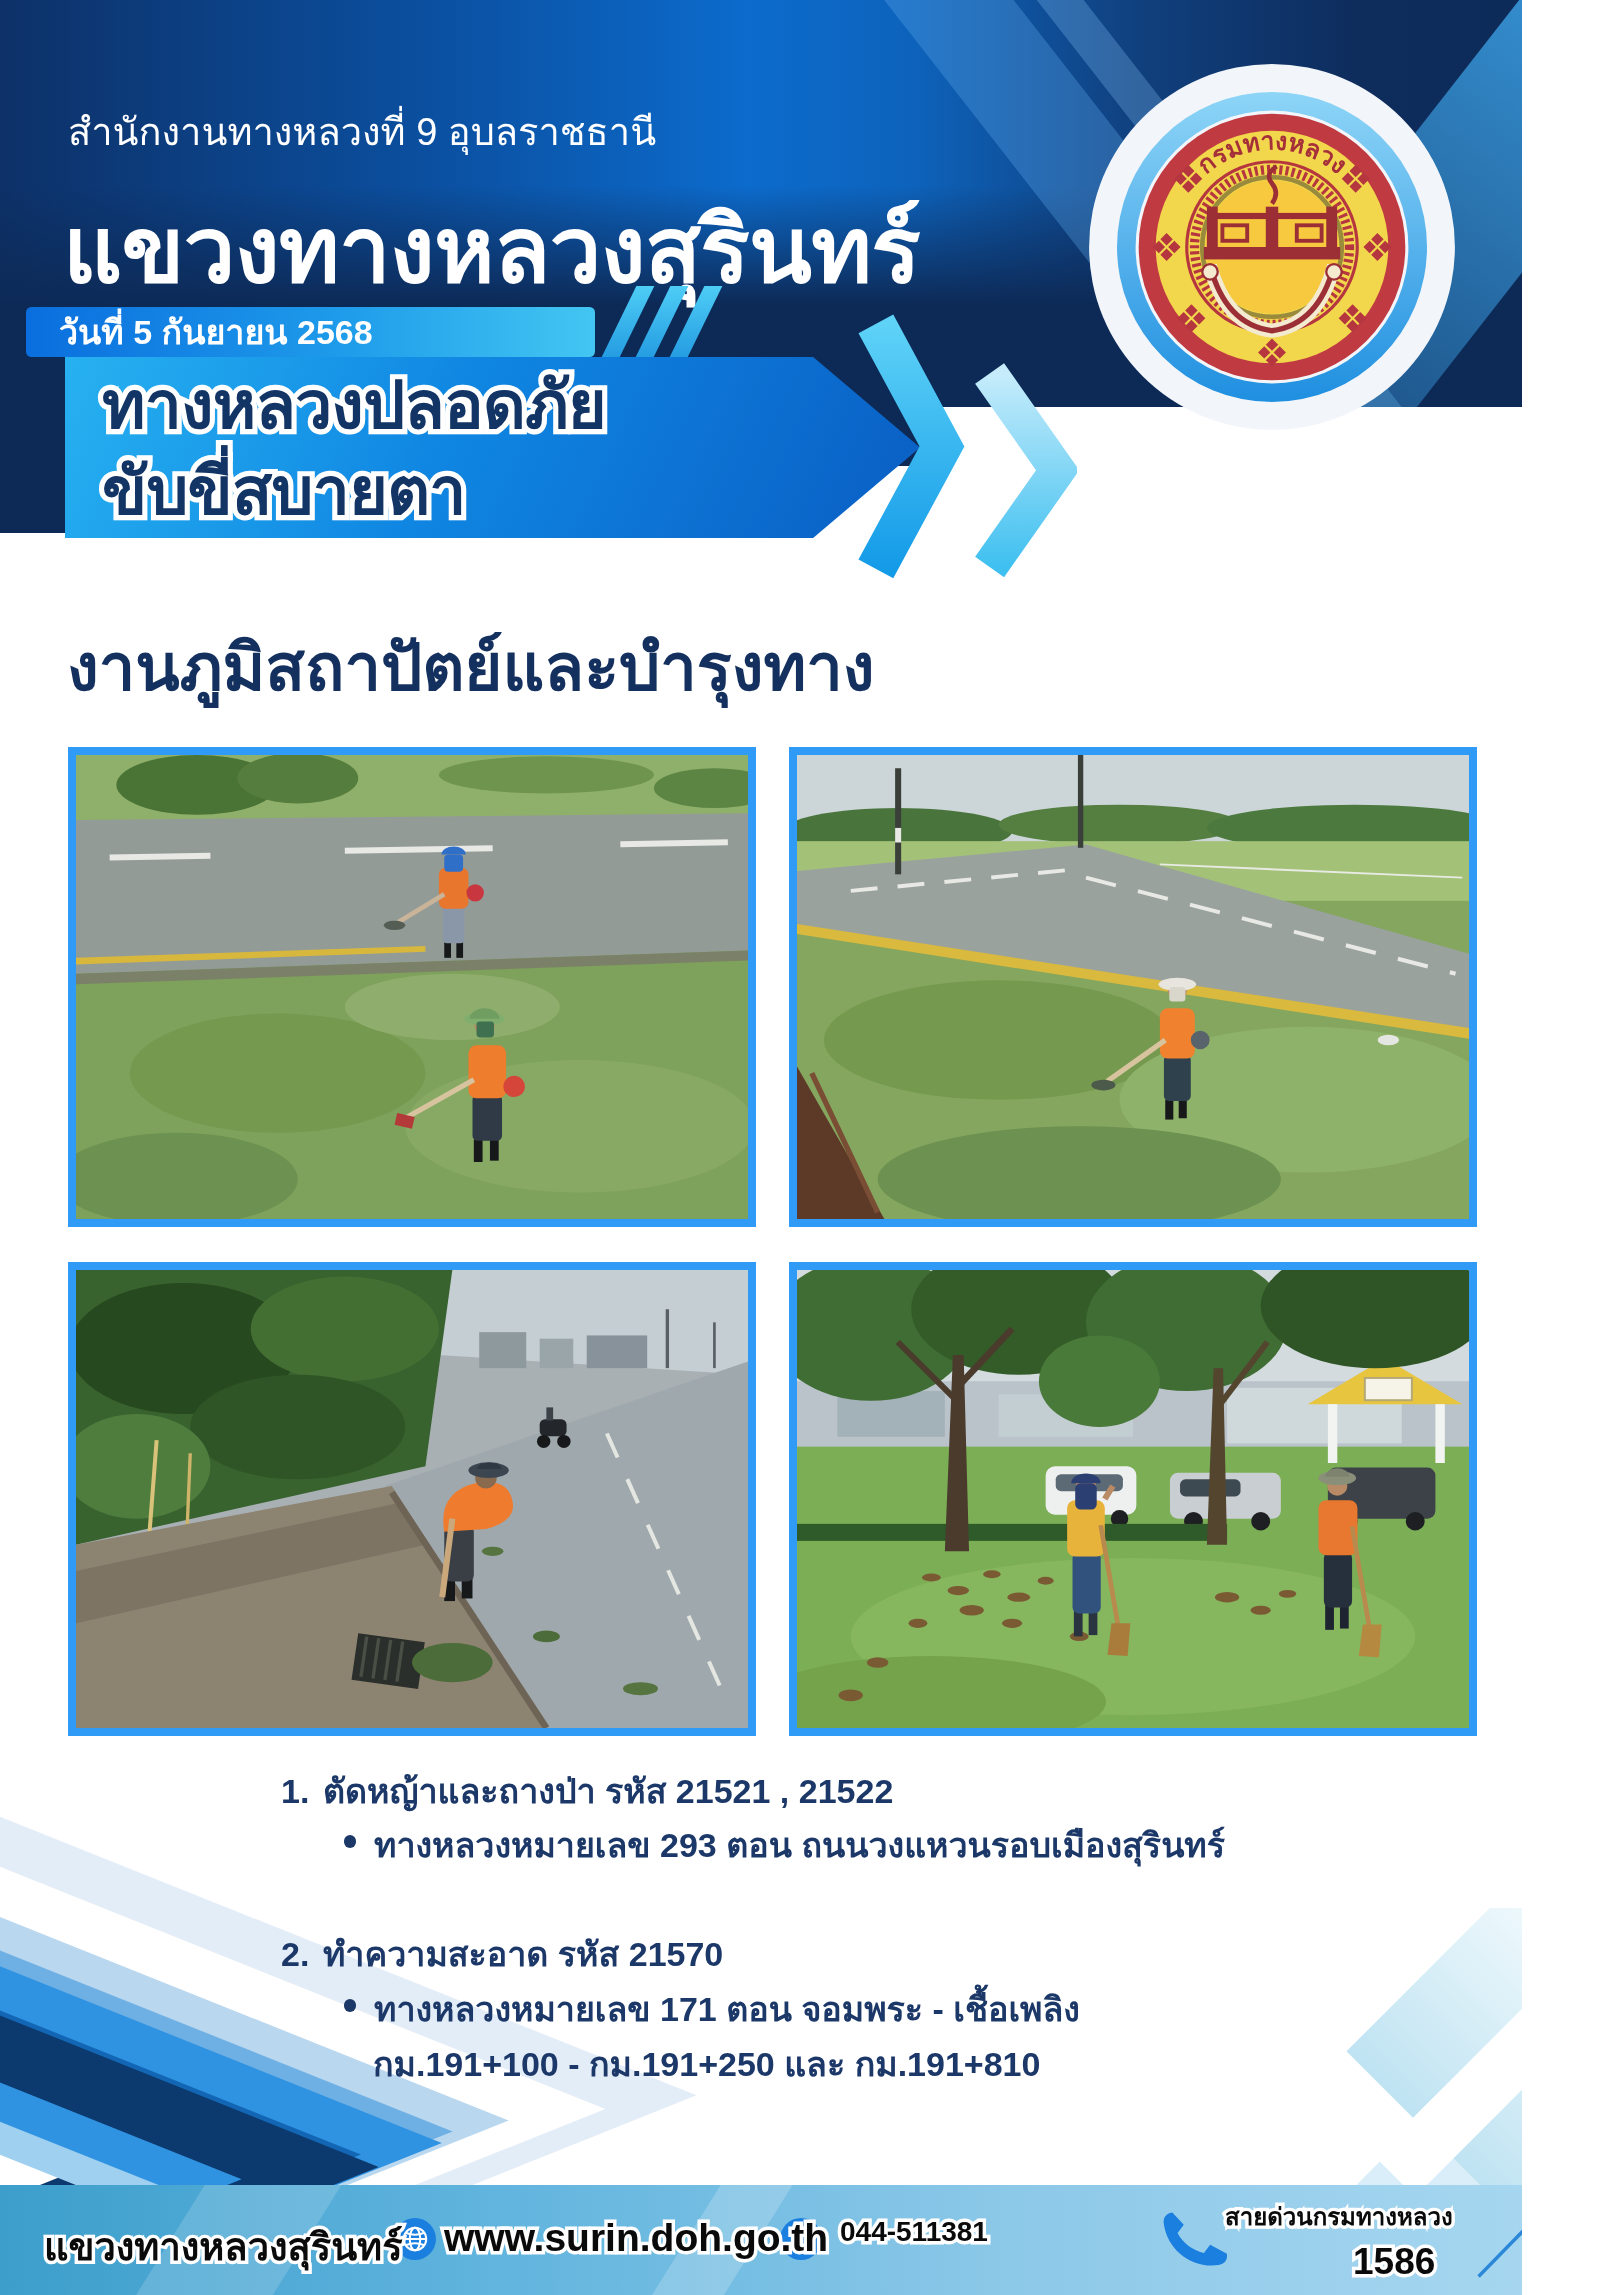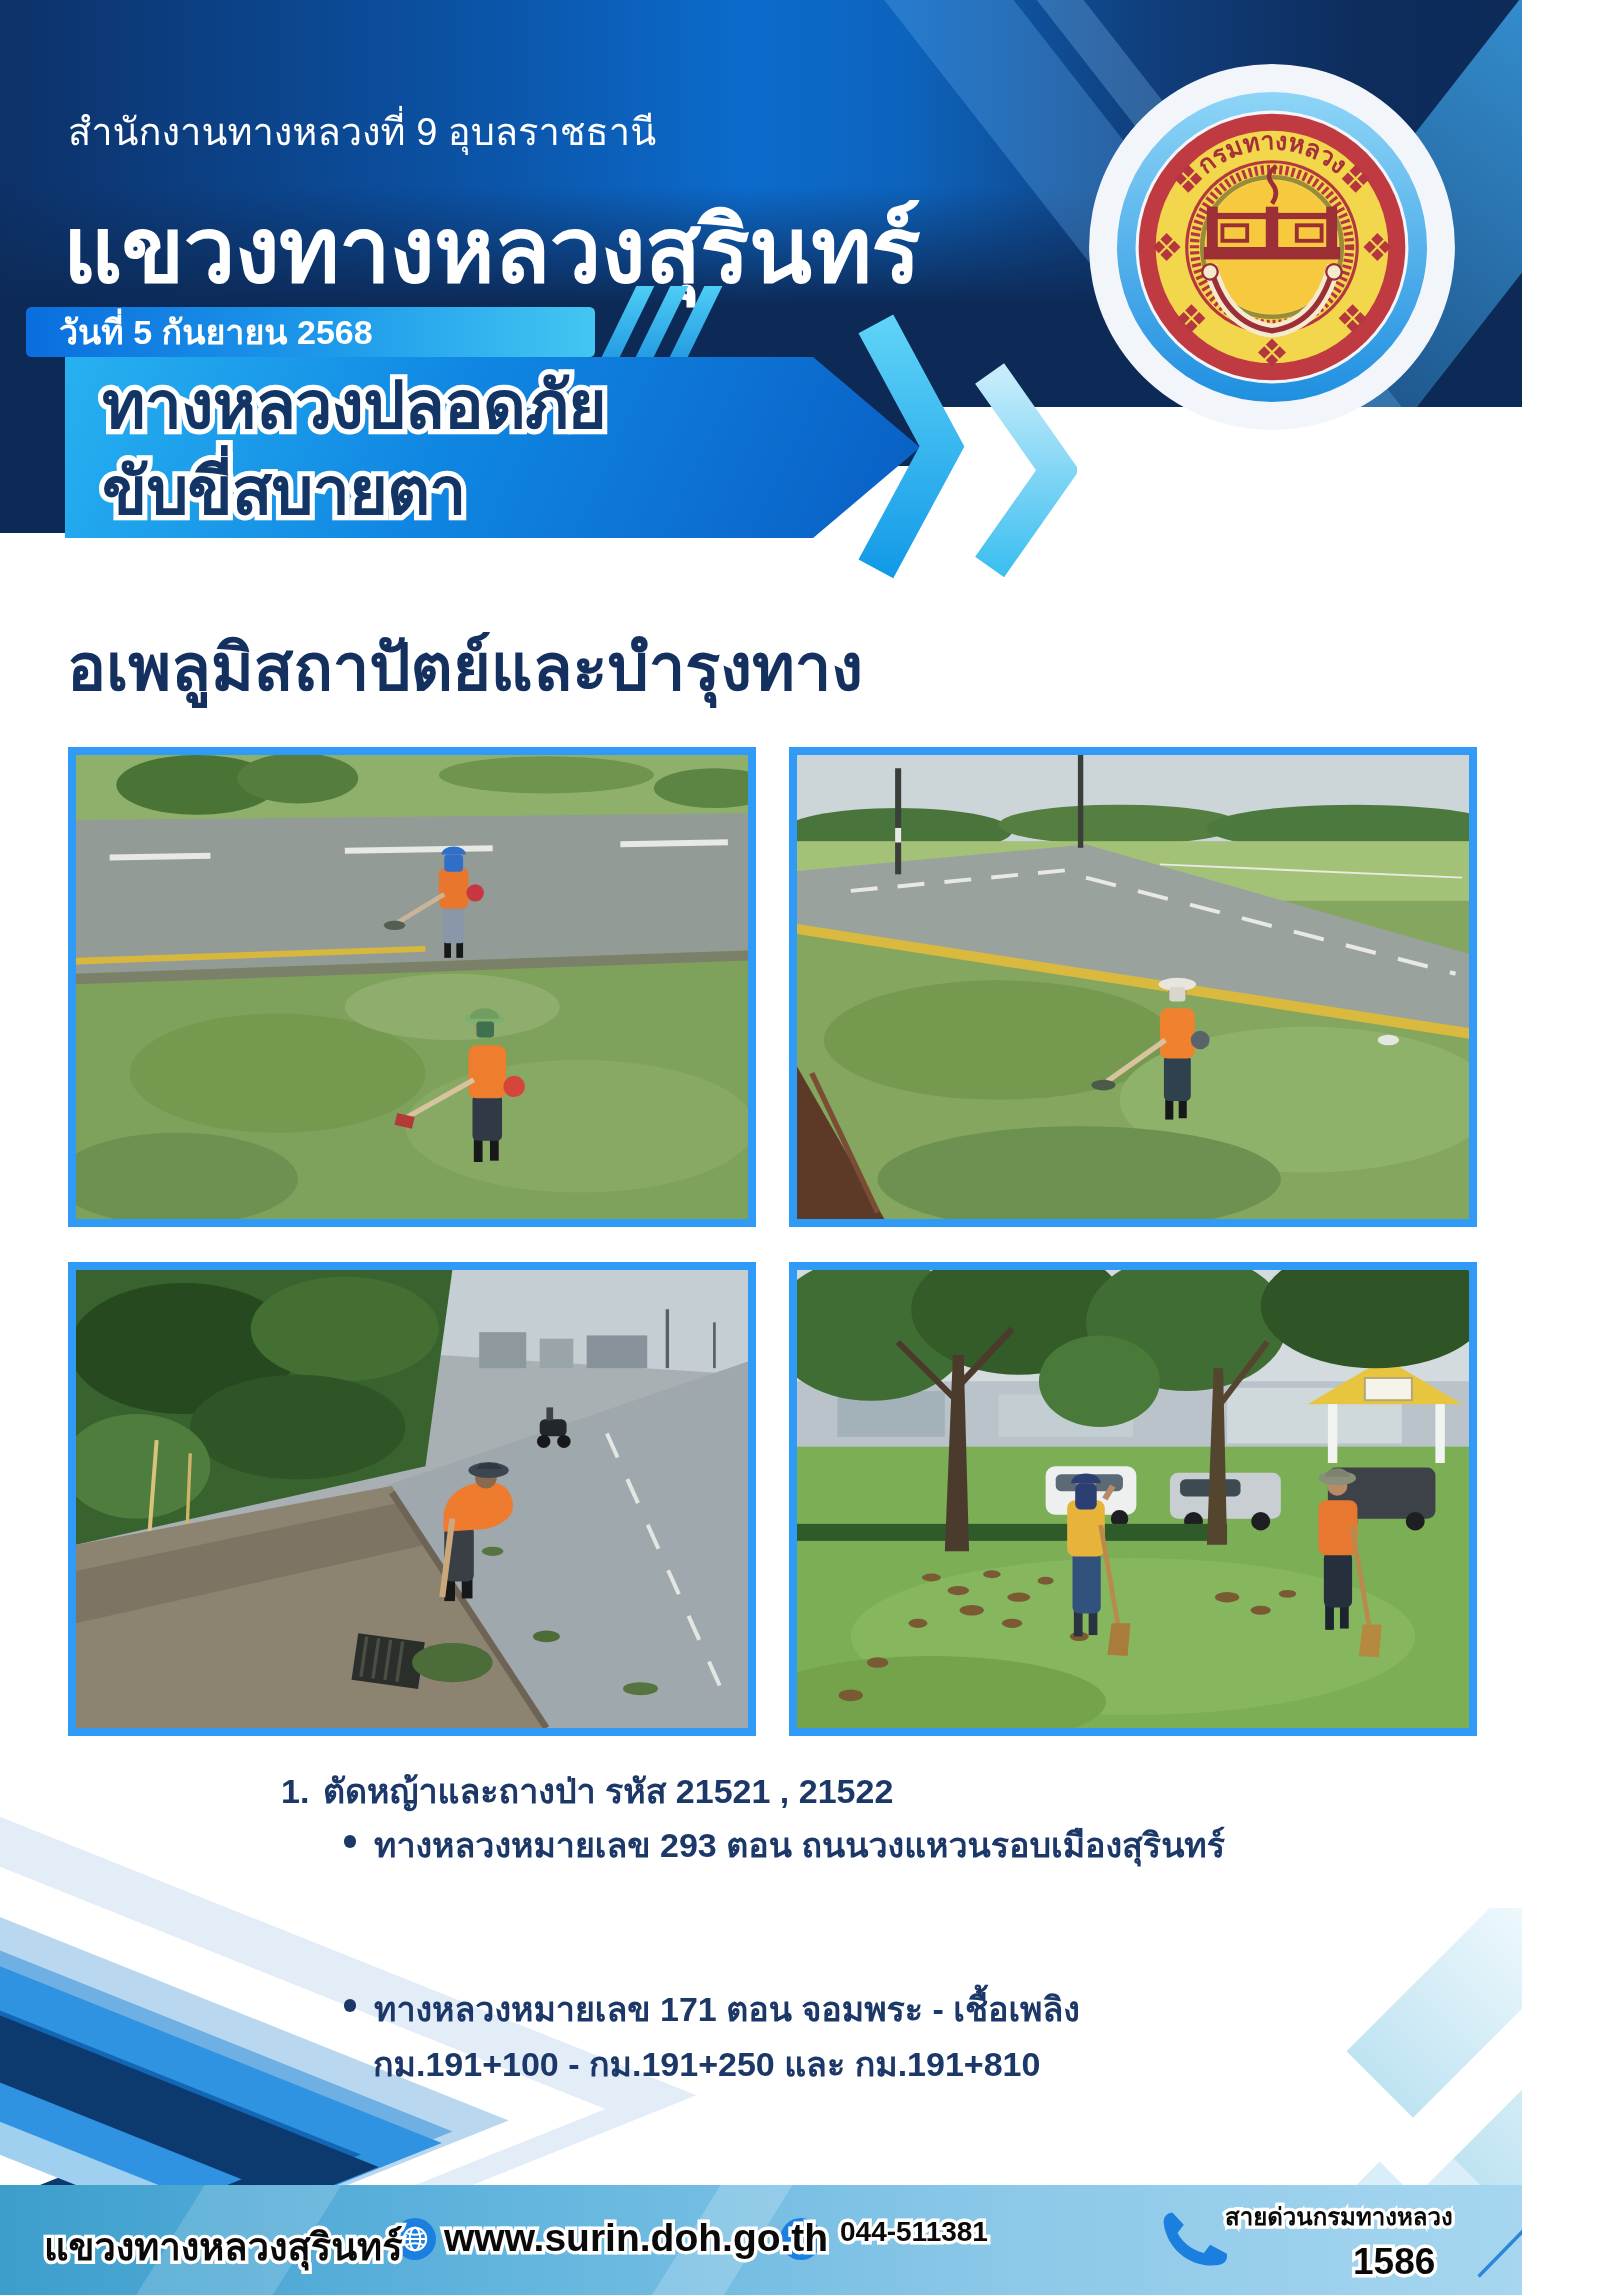--- a/index.html
+++ b/index.html
@@ -152,21 +152,21 @@
       <rect x="-32" y="-22" width="16" height="10" fill="none" stroke="#9c2f36" stroke-width="2.5"></rect>
       <rect x="16" y="-22" width="16" height="10" fill="none" stroke="#9c2f36" stroke-width="2.5"></rect>
       <rect x="-44" y="-8" width="88" height="8" fill="#9c2f36"></rect>
       <path d="M -40 4 Q -30 42 0 46 Q 30 42 40 4" fill="none" stroke="#f3ead0" stroke-width="9"></path>
       <path d="M -40 4 Q -30 42 0 46 Q 30 42 40 4" fill="none" stroke="#9c2f36" stroke-width="3.5"></path>
       <circle cx="-40" cy="8" r="5" fill="#f3ead0" stroke="#9c2f36" stroke-width="1.5"></circle>
       <circle cx="40" cy="8" r="5" fill="#f3ead0" stroke="#9c2f36" stroke-width="1.5"></circle>
     </g>
   </svg>
 
-  <div class="section-title">อเพลูมิสถาปัตย์และบำรุงทาง</div>
+  <div class="section-title">งานภูมิสถาปัตย์และบำรุงทาง</div>
 
   <div class="photo photo1">
     <svg viewBox="0 0 1000 700" preserveAspectRatio="none">
       <rect width="1000" height="700" fill="#7ea15b"></rect>
       <rect width="1000" height="100" fill="#8fb06a"></rect>
       <ellipse cx="180" cy="45" rx="120" ry="45" fill="#4a7336"></ellipse>
       <ellipse cx="330" cy="35" rx="90" ry="38" fill="#557d3d"></ellipse>
       <ellipse cx="700" cy="30" rx="160" ry="28" fill="#6f944e"></ellipse>
       <ellipse cx="950" cy="50" rx="90" ry="30" fill="#5c8443"></ellipse>
       <polygon points="0,98 1000,88 1000,295 0,330" fill="#939b97"></polygon>
@@ -376,20 +376,23 @@
       </g>
     </svg>
   </div>
 
   <div class="work-line" style="left:281px;top:1764px;text-align:right;">
     <span class="num">1.</span><span>ตัดหญ้าและถางป่า รหัส 21521 , 21522</span>
   </div>
   <div class="work-line" style="left:344px;top:1818px;">
     <span class="bullet-dot"></span><span>ทางหลวงหมายเลข 293 ตอน ถนนวงแหวนรอบเมืองสุรินทร์</span>
   </div>
+  <div class="work-line" style="left:281px;top:1927px;">
+    <span class="num">2.</span><span>ทำความสะอาด รหัส 21570</span>
+  </div>
   <div class="work-line" style="left:344px;top:1982px;">
     <span class="bullet-dot"></span><span>ทางหลวงหมายเลข 171 ตอน จอมพระ - เชื้อเพลิง</span>
   </div>
   <div class="work-line" style="left:373px;top:2037px;">
     <span>กม.191+100 - กม.191+250 และ กม.191+810</span>
   </div>
 
   <svg class="decor-bl" width="791" height="612" viewBox="0 0 1160 898">
     <g fill="none" stroke-linejoin="miter">
       <path d="M -60 237 L 860 605 L -60 973" stroke="#e3edf8" stroke-width="120"></path>

